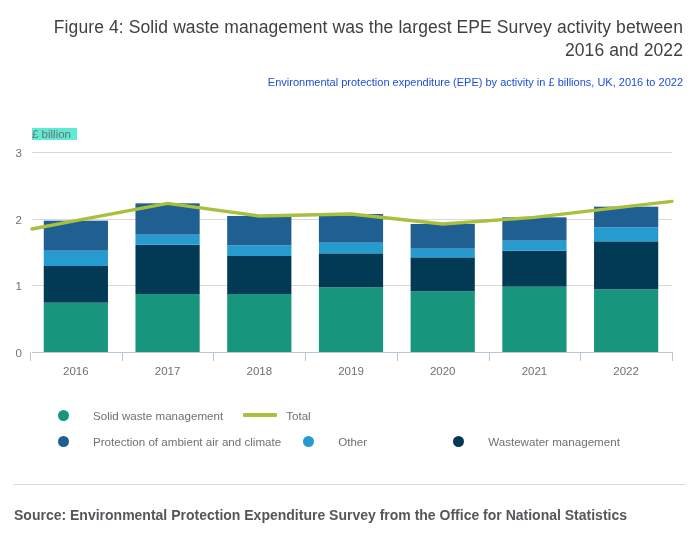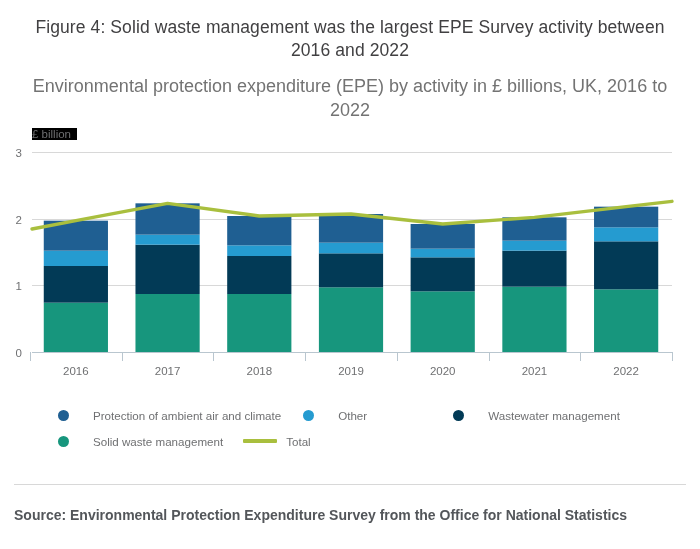--- a/index.html
+++ b/index.html
@@ -11,54 +11,54 @@
     width: 700px;
     height: 549px;
     font-family: "Liberation Sans", sans-serif;
     color: #414042;
     overflow: hidden;
     position: relative;
   }
 
   
   .header {
-    padding: 10px 28px 0 28px;
-    text-align: center;
+    padding: 10px 17px 0 28px;
+    text-align: right;
   }
   .chart-title {
     font-size: 17.5px;
     font-weight: 400;
     color: #414042;
     line-height: 1.32;
     margin: 6px 0 0 0;
     letter-spacing: 0.1px;
   }
   .chart-subtitle {
-    font-size: 18px;
+    font-size: 11px;
     font-weight: 400;
-    color: #737373;
+    color: #1d4ed8;
     margin: 13px 0 0 0;
     line-height: 1.3;
   }
 
   
   .plot-wrap {
     position: absolute;
     left: 0;
     top: 128px;
     width: 700px;
     height: 250px;
   }
   .axis-unit {
     position: absolute;
     left: 32px;
     top: 0px;
     font-size: 11.5px;
     color: #6f7072;
-    background: #000000;
+    background: #5eead4;
     padding: 0 6px 0 0;
     z-index: 5;
   }
   .plot-svg {
     position: absolute;
     left: 0;
     top: 0;
   }
   .ytick-label {
     font-size: 11.5px;
@@ -211,38 +211,38 @@
       <text x="442.71" y="247" class="xtick-label">2020</text>
       <text x="534.43" y="247" class="xtick-label">2021</text>
       <text x="626.14" y="247" class="xtick-label">2022</text>
       <path d="M32.00 100.96 L75.86 92.67 L167.57 75.33 L259.29 88.00 L351.00 86.00 L442.71 96.00 L534.43 89.33 L626.14 78.67 L672.00 73.33" stroke="#a9bf3e" class="total-line"></path>
     </svg>
 </div>
 
 <div class="legend" id="legend">
     <div class="legend-row">
       <div class="legend-item">
+        <span class="legend-dot" style="background: rgb(23, 150, 125);"></span>
+        <span class="legend-label" style="margin-left: 24px;">Solid waste management</span>
+      </div>
+      <div class="legend-item" style="margin-left: 20px;">
+        <span class="legend-dash" style="background: rgb(169, 191, 62);"></span>
+        <span class="legend-label" style="margin-left: 9px;">Total</span>
+      </div>
+    </div>
+    <div class="legend-row">
+      <div class="legend-item">
         <span class="legend-dot" style="background: rgb(31, 95, 146);"></span>
         <span class="legend-label" style="margin-left: 24px;">Protection of ambient air and climate</span>
       </div>
       <div class="legend-item" style="margin-left: 22px;">
         <span class="legend-dot" style="background: rgb(37, 155, 208);"></span>
         <span class="legend-label" style="margin-left: 24px;">Other</span>
       </div>
       <div class="legend-item" style="margin-left: 86px;">
         <span class="legend-dot" style="background: rgb(2, 58, 86);"></span>
         <span class="legend-label" style="margin-left: 24px;">Wastewater management</span>
       </div>
     </div>
-    <div class="legend-row">
-      <div class="legend-item">
-        <span class="legend-dot" style="background: rgb(23, 150, 125);"></span>
-        <span class="legend-label" style="margin-left: 24px;">Solid waste management</span>
-      </div>
-      <div class="legend-item" style="margin-left: 20px;">
-        <span class="legend-dash" style="background: rgb(169, 191, 62);"></span>
-        <span class="legend-label" style="margin-left: 9px;">Total</span>
-      </div>
-    </div>
   </div>
 
 <div class="footer-rule"></div>
 <div class="source">Source: Environmental Protection Expenditure Survey from the Office for National Statistics</div>
 
 </body></html>

